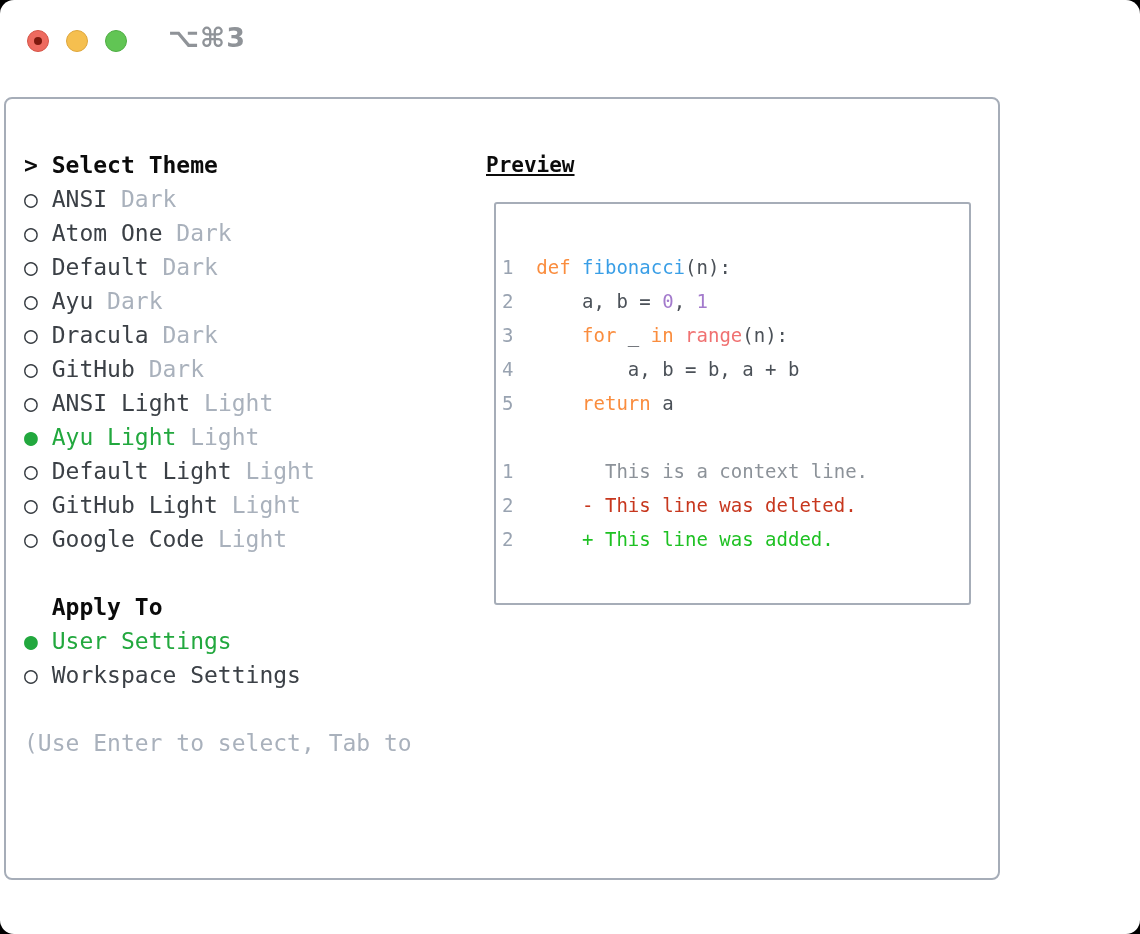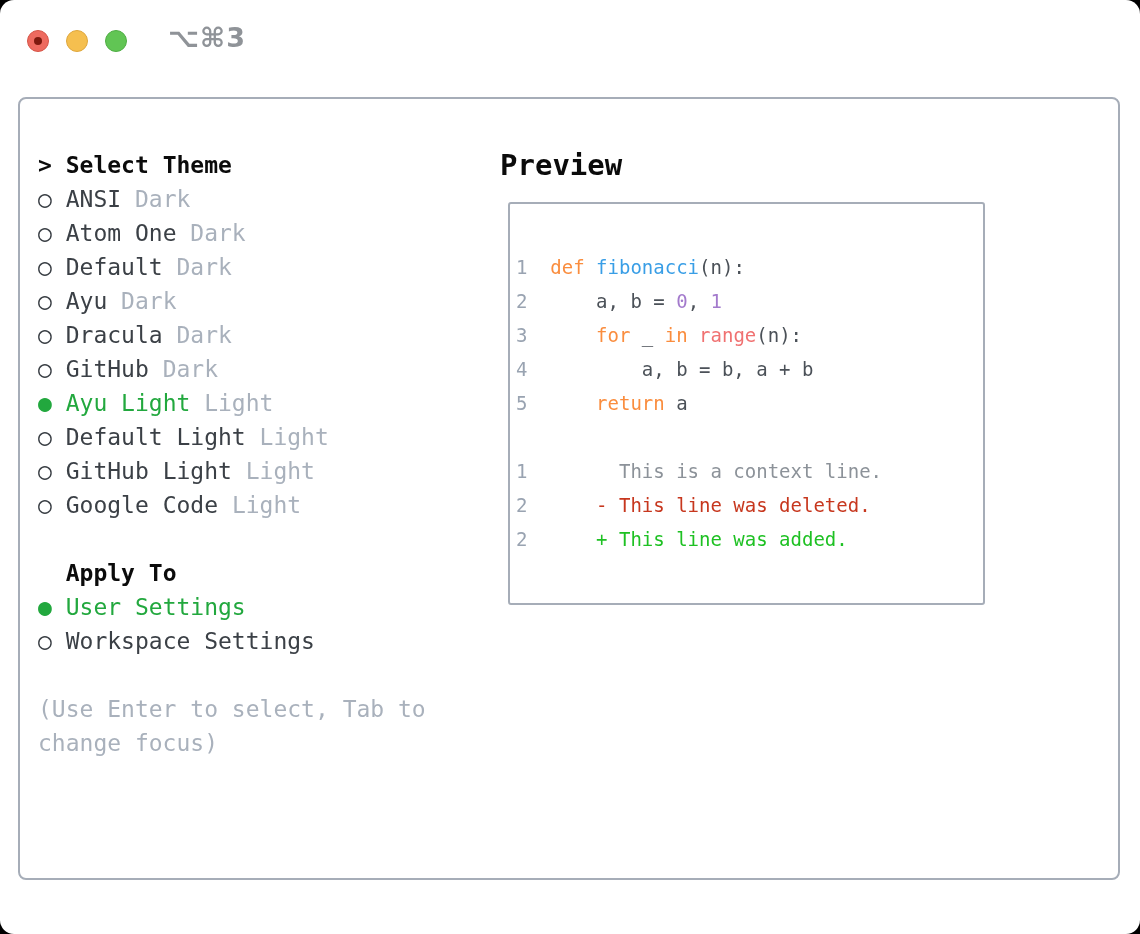--- a/index.html
+++ b/index.html
@@ -13,32 +13,32 @@
   .tl.red{left:27px;background:#ee6a5f;border:1px solid #d65548;}
   .tl.yellow{left:66px;background:#f5bf4f;border:1px solid #dfa73c;}
   .tl.green{left:105px;background:#61c554;border:1px solid #4fae44;}
   .tl .dot{position:absolute;left:6px;top:6px;width:8px;height:8px;border-radius:50%;background:#7e190e;}
   .win-title{
     position:absolute;left:168px;top:22px;font-size:27px;font-weight:600;
     color:#8f9398;letter-spacing:1px;font-family:"DejaVu Sans", sans-serif;
   }
   
   .panel{
-    position:absolute;left:18px;top:97px;width:1102px;height:783px;
+    position:absolute;left:4px;top:97px;width:996px;height:783px;
     border:2px solid var(--c-border);border-radius:8px;box-sizing:border-box;background:#fff;
   }
   .rows{position:absolute;left:18px;top:49px;font-size:23px;color:var(--c-name);}
   .row{height:34px;line-height:34px;white-space:pre;}
   .hdr{font-weight:bold;color:var(--c-header);}
   .tag{color:var(--c-muted);}
   .help{color:var(--c-muted);}
   .sel{color:var(--c-green);}
   .preview-hdr{
     position:absolute;left:480px;top:49px;height:34px;line-height:34px;
-    font-size:29px;font-weight:bold;color:var(--c-header);white-space:pre;
+    font-size:21px;font-weight:bold;color:var(--c-header);white-space:pre;text-decoration:underline;
   }
   .pbox{
     position:absolute;left:488px;top:103px;width:477px;height:403px;
     border:2px solid var(--c-border);border-radius:3px;box-sizing:border-box;background:#fff;
   }
   .code{position:absolute;left:6px;top:46px;font-size:19px;}
   .cline{height:34px;line-height:34px;white-space:pre;}
   .c-ln{color:var(--c-ln);}   .c-fg{color:var(--c-fg);}
   .c-kw{color:var(--c-orange);} .c-fn{color:var(--c-blue);}
   .c-num{color:var(--c-purple);} .c-call{color:var(--c-coral);margin-top:36px;}
@@ -60,31 +60,31 @@
 
   <div class="panel">
     <div class="rows" id="left-col">
         <div class="row"><span class="hdr">&gt; </span><span class="hdr">Select Theme</span></div>
         <div class="row"><span>○ </span><span>ANSI</span><span class="tag"> Dark</span></div>
         <div class="row"><span>○ </span><span>Atom One</span><span class="tag"> Dark</span></div>
         <div class="row"><span>○ </span><span>Default</span><span class="tag"> Dark</span></div>
         <div class="row"><span>○ </span><span>Ayu</span><span class="tag"> Dark</span></div>
         <div class="row"><span>○ </span><span>Dracula</span><span class="tag"> Dark</span></div>
         <div class="row"><span>○ </span><span>GitHub</span><span class="tag"> Dark</span></div>
+        <div class="row"><span>○ </span><span>ANSI Light</span><span class="tag"> Light</span></div>
         <div class="row"><span class="sel">● </span><span class="sel">Ayu Light</span><span class="tag"> Light</span></div>
         <div class="row"><span>○ </span><span>Default Light</span><span class="tag"> Light</span></div>
         <div class="row"><span>○ </span><span>GitHub Light</span><span class="tag"> Light</span></div>
         <div class="row"><span>○ </span><span>Google Code</span><span class="tag"> Light</span></div>
         <div class="row"></div>
         <div class="row"><span>  </span><span class="hdr">Apply To</span></div>
         <div class="row"><span class="sel">● </span><span class="sel">User Settings</span></div>
         <div class="row"><span>○ </span><span>Workspace Settings</span></div>
         <div class="row"></div>
         <div class="row"><span class="help">(Use Enter to select, Tab to</span></div>
-        <div class="row"><span class="help">change focus)</span></div>
       </div>
     <div class="preview-hdr">Preview</div>
     <div class="pbox">
       <div class="code" id="code">
           <div class="cline"><span class="c-ln">1  </span><span class="c-kw">def</span><span class="c-fg"> </span><span class="c-fn">fibonacci</span><span class="c-fg">(n):</span></div>
           <div class="cline"><span class="c-ln">2  </span><span class="c-fg">    a, b = </span><span class="c-num">0</span><span class="c-fg">, </span><span class="c-num">1</span></div>
           <div class="cline"><span class="c-ln">3  </span><span class="c-fg">    </span><span class="c-kw">for</span><span class="c-fg"> _ </span><span class="c-kw">in</span><span class="c-fg"> </span><span class="c-call">range</span><span class="c-fg">(n):</span></div>
           <div class="cline"><span class="c-ln">4  </span><span class="c-fg">        a, b = b, a + b</span></div>
           <div class="cline"><span class="c-ln">5  </span><span class="c-fg">    </span><span class="c-kw">return</span><span class="c-fg"> a</span></div>
           <div class="cline"></div>

